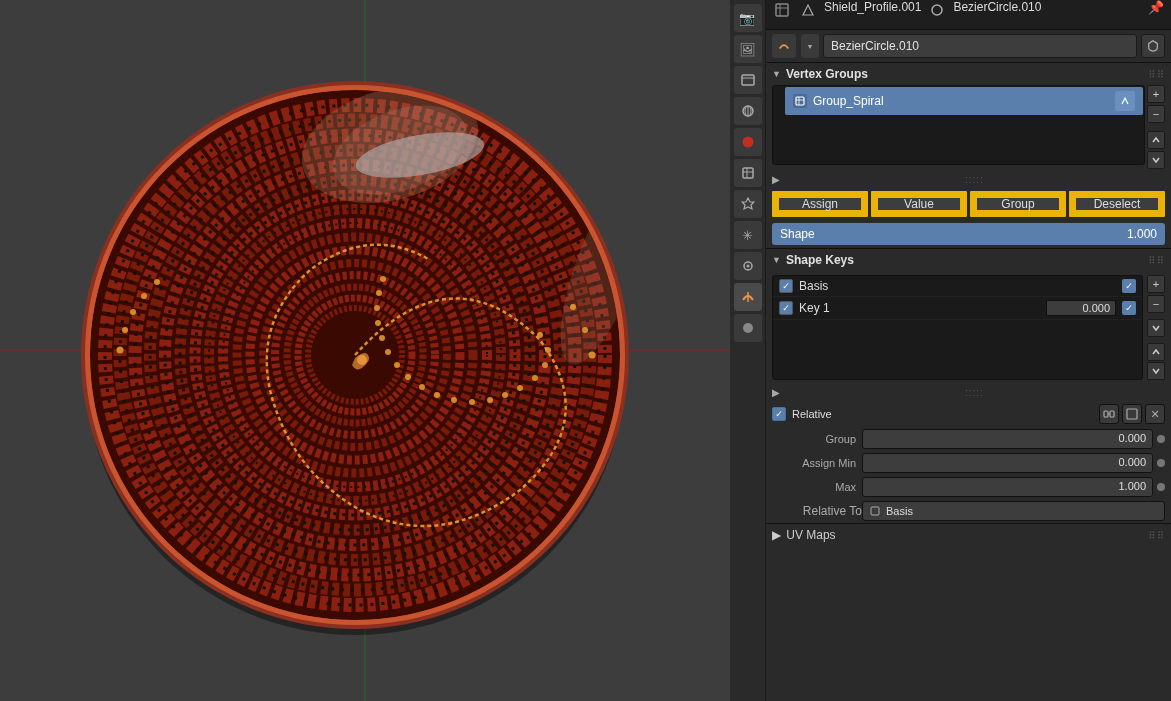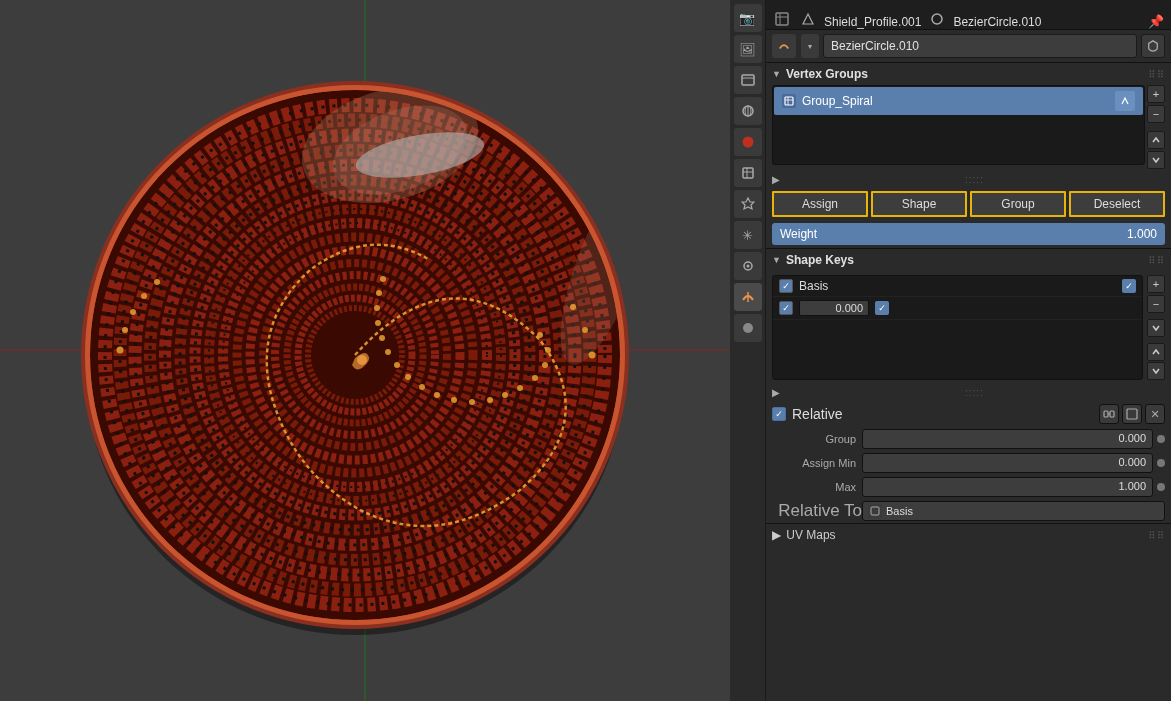--- a/index.html
+++ b/index.html
@@ -74,21 +74,21 @@
       background: #2a2a2a;
       scrollbar-width: thin;
       scrollbar-color: #555 #2a2a2a;
     }
 
     
     .topbar {
       background: #1e1e1e;
       height: 30px;
       display: flex;
-      align-items: flex-end;
+      align-items: flex-start;
       padding: 0 6px;
       gap: 6px;
       border-bottom: 1px solid #111;
     }
 
     .topbar-icon {
       width: 20px;
       height: 20px;
       display: flex;
       align-items: center;
@@ -234,21 +234,21 @@
     .action-buttons-row {
       display: flex;
       padding: 3px 6px;
       gap: 3px;
     }
 
     .action-btn {
       flex: 1;
       height: 26px;
       background: #3d3d3d;
-      border: 2px solid #eab308;
+      border: 7px solid #eab308;
       border-radius: 1px;
       color: #ddd;
       font-size: 12px;
       cursor: pointer;
       display: flex;
       align-items: center;
       justify-content: center;
     }
 
     
@@ -400,21 +400,21 @@
       border: 1px solid #4a70a0;
       border-radius: 2px;
       display: flex;
       align-items: center;
       justify-content: center;
       font-size: 9px;
       color: #fff;
       cursor: pointer;
     }
 
-    .relative-label { color: #ddd; font-size: 14px; }
+    .relative-label { color: #ddd; font-size: 11px; }
 
     .relative-icons {
       margin-left: auto;
       display: flex;
       gap: 3px;
     }
 
     .rel-icon-btn {
       width: 20px;
       height: 20px;
@@ -486,21 +486,21 @@
     
     .rel-to-row {
       padding: 2px 6px;
       display: flex;
       align-items: center;
       min-height: 22px;
     }
 
     .rel-to-label {
       color: #aaa;
-      font-size: 17px;
+      font-size: 12px;
       text-align: right;
       min-width: 90px;
     }
 
     .rel-to-field {
       flex: 1;
       background: #3d3d3d;
       border: 1px solid #111;
       border-radius: 3px;
       height: 20px;
@@ -566,20 +566,21 @@
       padding: 0 6px 2px;
     }
 
     .scrollable-list {
       flex: 1;
       min-height: 55px;
       max-height: 80px;
       background: #1a1a1a;
       border: 1px solid #111;
       border-radius: 3px;
+      padding-left: 11px;
     }
   </style>
 </head>
 <body>
 
 <div class="viewport">
   <svg class="viewport-canvas" viewBox="0 0 730 701" xmlns="http://www.w3.org/2000/svg">
 
     <rect width="730" height="701" fill="#3d3d3d"></rect>
 
@@ -818,28 +819,28 @@
         </div>
       </div>
 
       <div class="section-controls-row">
         <span class="mini-arrow">▶</span>
         <span class="section-dots">:::::</span>
       </div>
 
       <div class="action-buttons-row">
         <button class="action-btn">Assign</button>
-        <button class="action-btn">Shape</button>
+        <button class="action-btn">Value</button>
         <button class="action-btn">Group</button>
         <button class="action-btn">Deselect</button>
       </div>
 
       <div class="weight-row">
         <div class="weight-field">
-          <span class="weight-label">Weight</span>
+          <span class="weight-label">Shape</span>
           <span class="weight-value">1.000</span>
         </div>
       </div>
 
       <div class="section-header">
         <span class="arrow">▼</span>
         <span class="label">Shape Keys</span>
         <span class="section-drag">⠿⠿</span>
       </div>
 
@@ -847,20 +848,21 @@
         <div class="sk-list-area">
 
           <div class="sk-item">
             <div class="sk-checkbox checked">✓</div>
             <span class="sk-name">Basis</span>
             <div class="sk-end-check">✓</div>
           </div>
 
           <div class="sk-item">
             <div class="sk-checkbox checked">✓</div>
+            <span class="sk-name">Key 1</span>
             <span class="sk-value-field">0.000</span>
             <div class="sk-end-check">✓</div>
           </div>
         </div>
         <div class="sk-side-buttons">
           <div class="sk-side-top">
             <div class="vg-side-btn">+</div>
             <div class="vg-side-btn">−</div>
           </div>
           <div class="vg-side-btn" style="margin-top:2px;">

